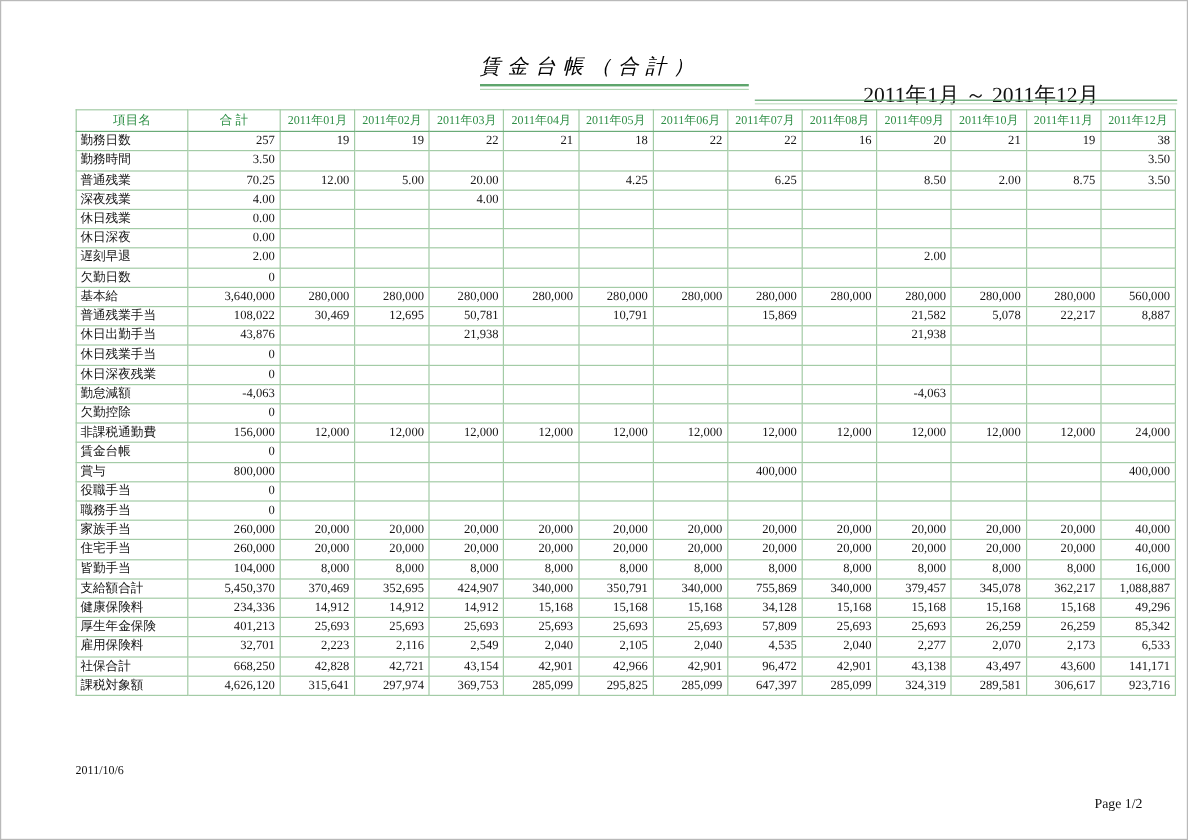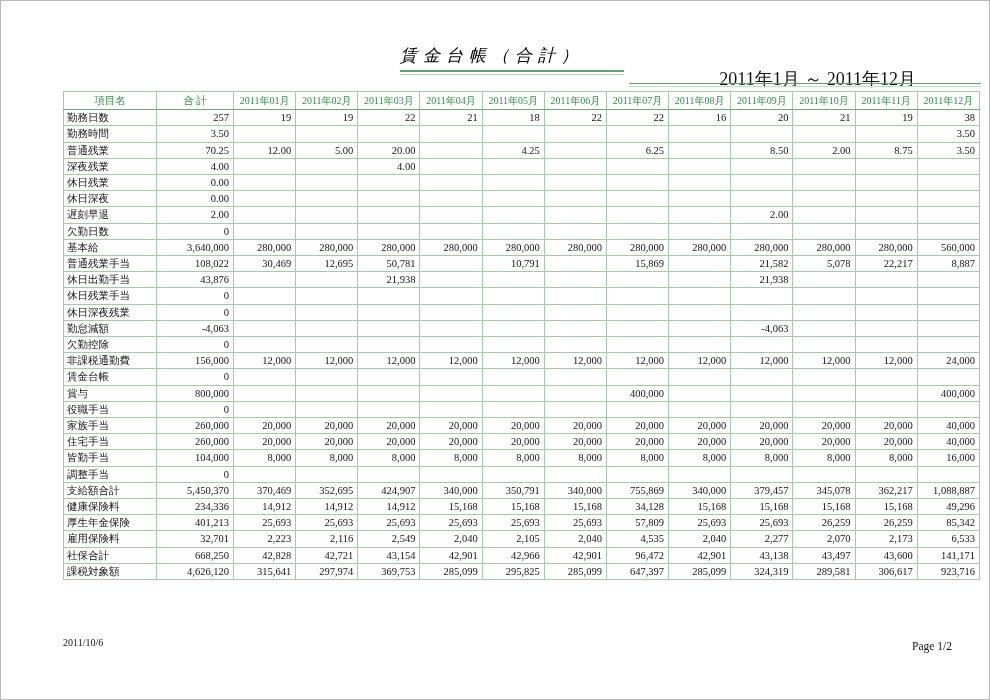--- a/index.html
+++ b/index.html
@@ -82,21 +82,21 @@
   td.num   { text-align: right; color: #141414; }
   .qsep { border-left: 1px solid #55a163 !important; }
   
   .footer-left {
     position: absolute;
     left: 62px; top: 636px;
     font-size: 10px; color: #111111; text-align: right;
   }
   .footer-right {
     position: absolute;
-    right: 37px; top: 639px;
+    right: 37px; top: 663px;
     font-size: 11.5px; color: #111111; margin-left: 45px;
   }
 </style>
 </head>
 <body>
 
 <div class="page">
 
   <div class="title-wrap">
     <div class="doc-title">賃金台帳（合計）</div>
@@ -428,20 +428,36 @@
           <td class="num"></td>
           <td class="num"></td>
           <td class="num qsep"></td>
           <td class="num"></td>
           <td class="num"></td>
           <td class="num qsep"></td>
           <td class="num"></td>
           <td class="num"></td>
         </tr>
         <tr>
+          <td class="label">職務手当</td>
+          <td class="num">0</td>
+          <td class="num"></td>
+          <td class="num"></td>
+          <td class="num"></td>
+          <td class="num qsep"></td>
+          <td class="num"></td>
+          <td class="num"></td>
+          <td class="num qsep"></td>
+          <td class="num"></td>
+          <td class="num"></td>
+          <td class="num qsep"></td>
+          <td class="num"></td>
+          <td class="num"></td>
+        </tr>
+        <tr>
           <td class="label">家族手当</td>
           <td class="num">260,000</td>
           <td class="num">20,000</td>
           <td class="num">20,000</td>
           <td class="num">20,000</td>
           <td class="num qsep">20,000</td>
           <td class="num">20,000</td>
           <td class="num">20,000</td>
           <td class="num qsep">20,000</td>
           <td class="num">20,000</td>
@@ -474,36 +490,20 @@
           <td class="num">8,000</td>
           <td class="num qsep">8,000</td>
           <td class="num">8,000</td>
           <td class="num">8,000</td>
           <td class="num qsep">8,000</td>
           <td class="num">8,000</td>
           <td class="num">8,000</td>
           <td class="num qsep">8,000</td>
           <td class="num">8,000</td>
           <td class="num">16,000</td>
-        </tr>
-        <tr>
-          <td class="label">調整手当</td>
-          <td class="num">0</td>
-          <td class="num"></td>
-          <td class="num"></td>
-          <td class="num"></td>
-          <td class="num qsep"></td>
-          <td class="num"></td>
-          <td class="num"></td>
-          <td class="num qsep"></td>
-          <td class="num"></td>
-          <td class="num"></td>
-          <td class="num qsep"></td>
-          <td class="num"></td>
-          <td class="num"></td>
         </tr>
         <tr>
           <td class="label">支給額合計</td>
           <td class="num">5,450,370</td>
           <td class="num">370,469</td>
           <td class="num">352,695</td>
           <td class="num">424,907</td>
           <td class="num qsep">340,000</td>
           <td class="num">350,791</td>
           <td class="num">340,000</td>

